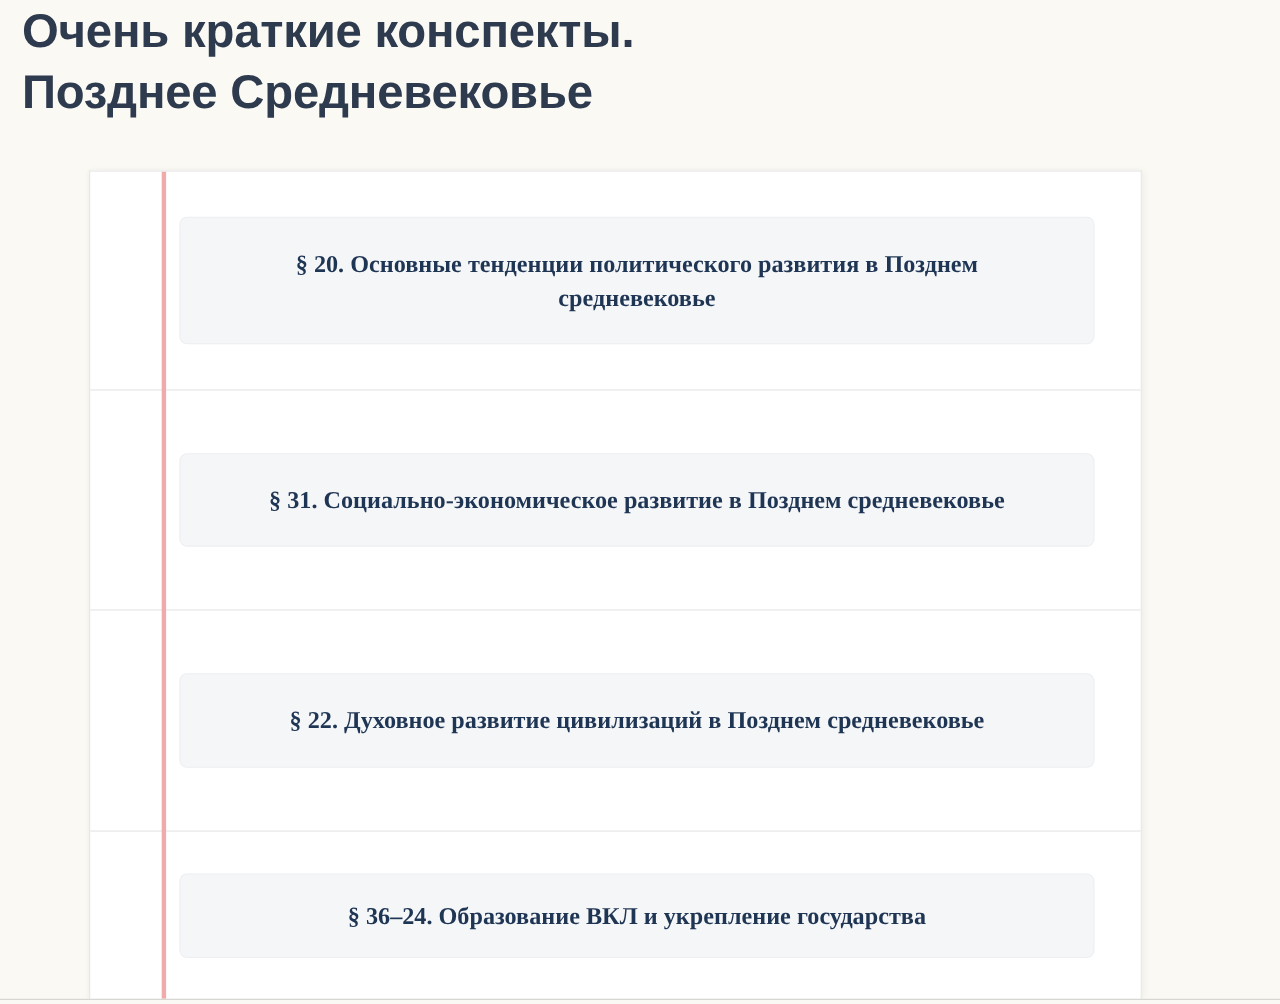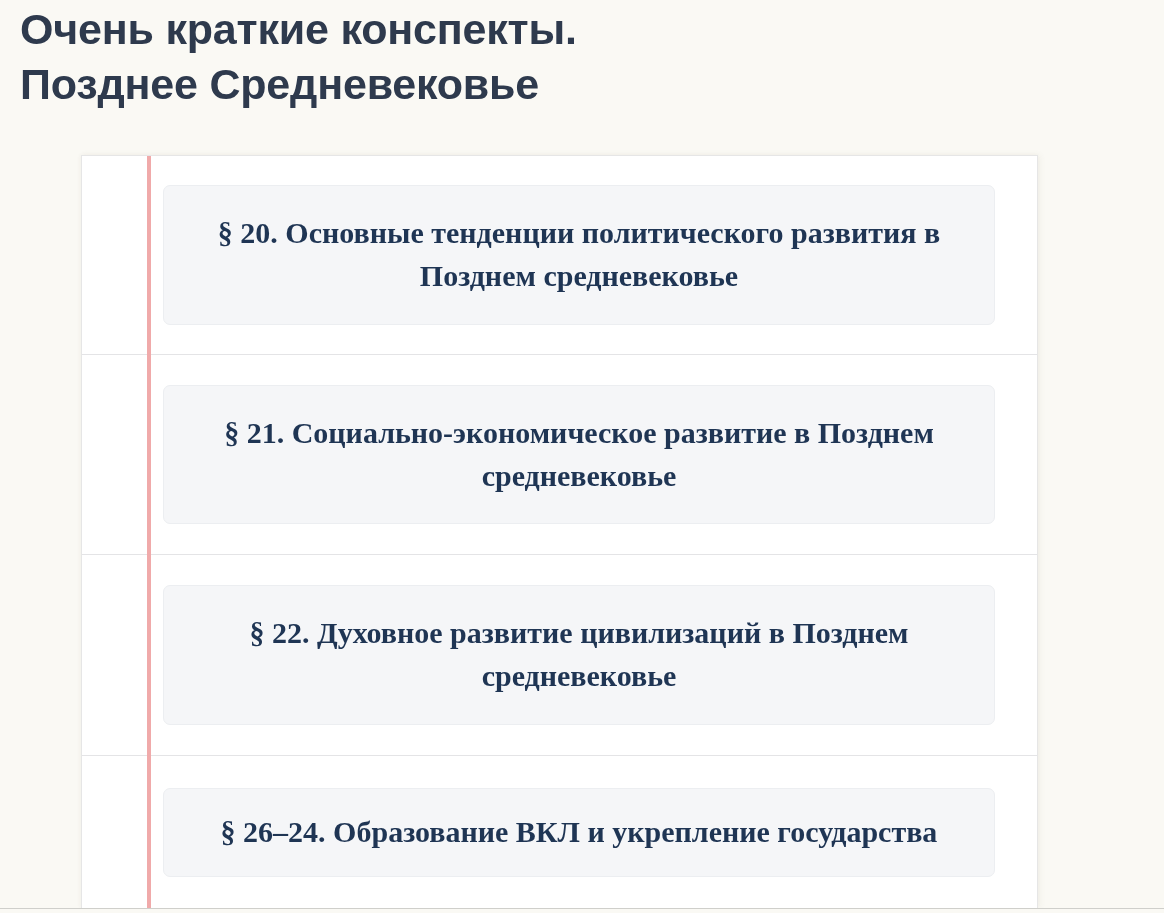--- a/index.html
+++ b/index.html
@@ -90,21 +90,21 @@
   .section-card {
     position: relative;
     margin-left: 81px;
     width: 832px;
     box-sizing: border-box;
     background: #f5f6f8;
     border: 1px solid #eceef1;
     border-radius: 7px;
     color: #1f3554;
     font-family: "Liberation Serif", serif;
-    font-size: 30px;
+    font-size: 22px;
     font-weight: 700;
     line-height: 1.42;
     text-align: center;
     padding: 26px 34px;
     z-index: 4;
     cursor: pointer;
   }
   .section-card.two-line { padding: 26px 34px; }
   .section-card.one-line { padding: 22px 34px; }
 
@@ -138,29 +138,29 @@
 
     <div class="margin-rule"></div>
 
     <div class="rows">
 
       <div class="sheet-row h-tall">
         <div class="section-card two-line">§ 20. Основные тенденции политического развития в Позднем средневековье</div>
       </div>
 
       <div class="sheet-row h-tall2">
-        <div class="section-card two-line">§ 21. Социально-экономическое развитие в Позднем средневековье</div>
+        <div class="section-card two-line">§ 31. Социально-экономическое развитие в Позднем средневековье</div>
       </div>
 
       <div class="sheet-row h-tall3">
         <div class="section-card two-line">§ 22. Духовное развитие цивилизаций в Позднем средневековье</div>
       </div>
 
       <div class="sheet-row h-last">
-        <div class="section-card one-line">§ 26–24. Образование ВКЛ и укрепление государства</div>
+        <div class="section-card one-line">§ 36–24. Образование ВКЛ и укрепление государства</div>
       </div>
 
     </div>
   </div>
 
   <div class="page-bottom-edge"></div>
   <div class="page-bottom-fill"></div>
 
 </div>
 

